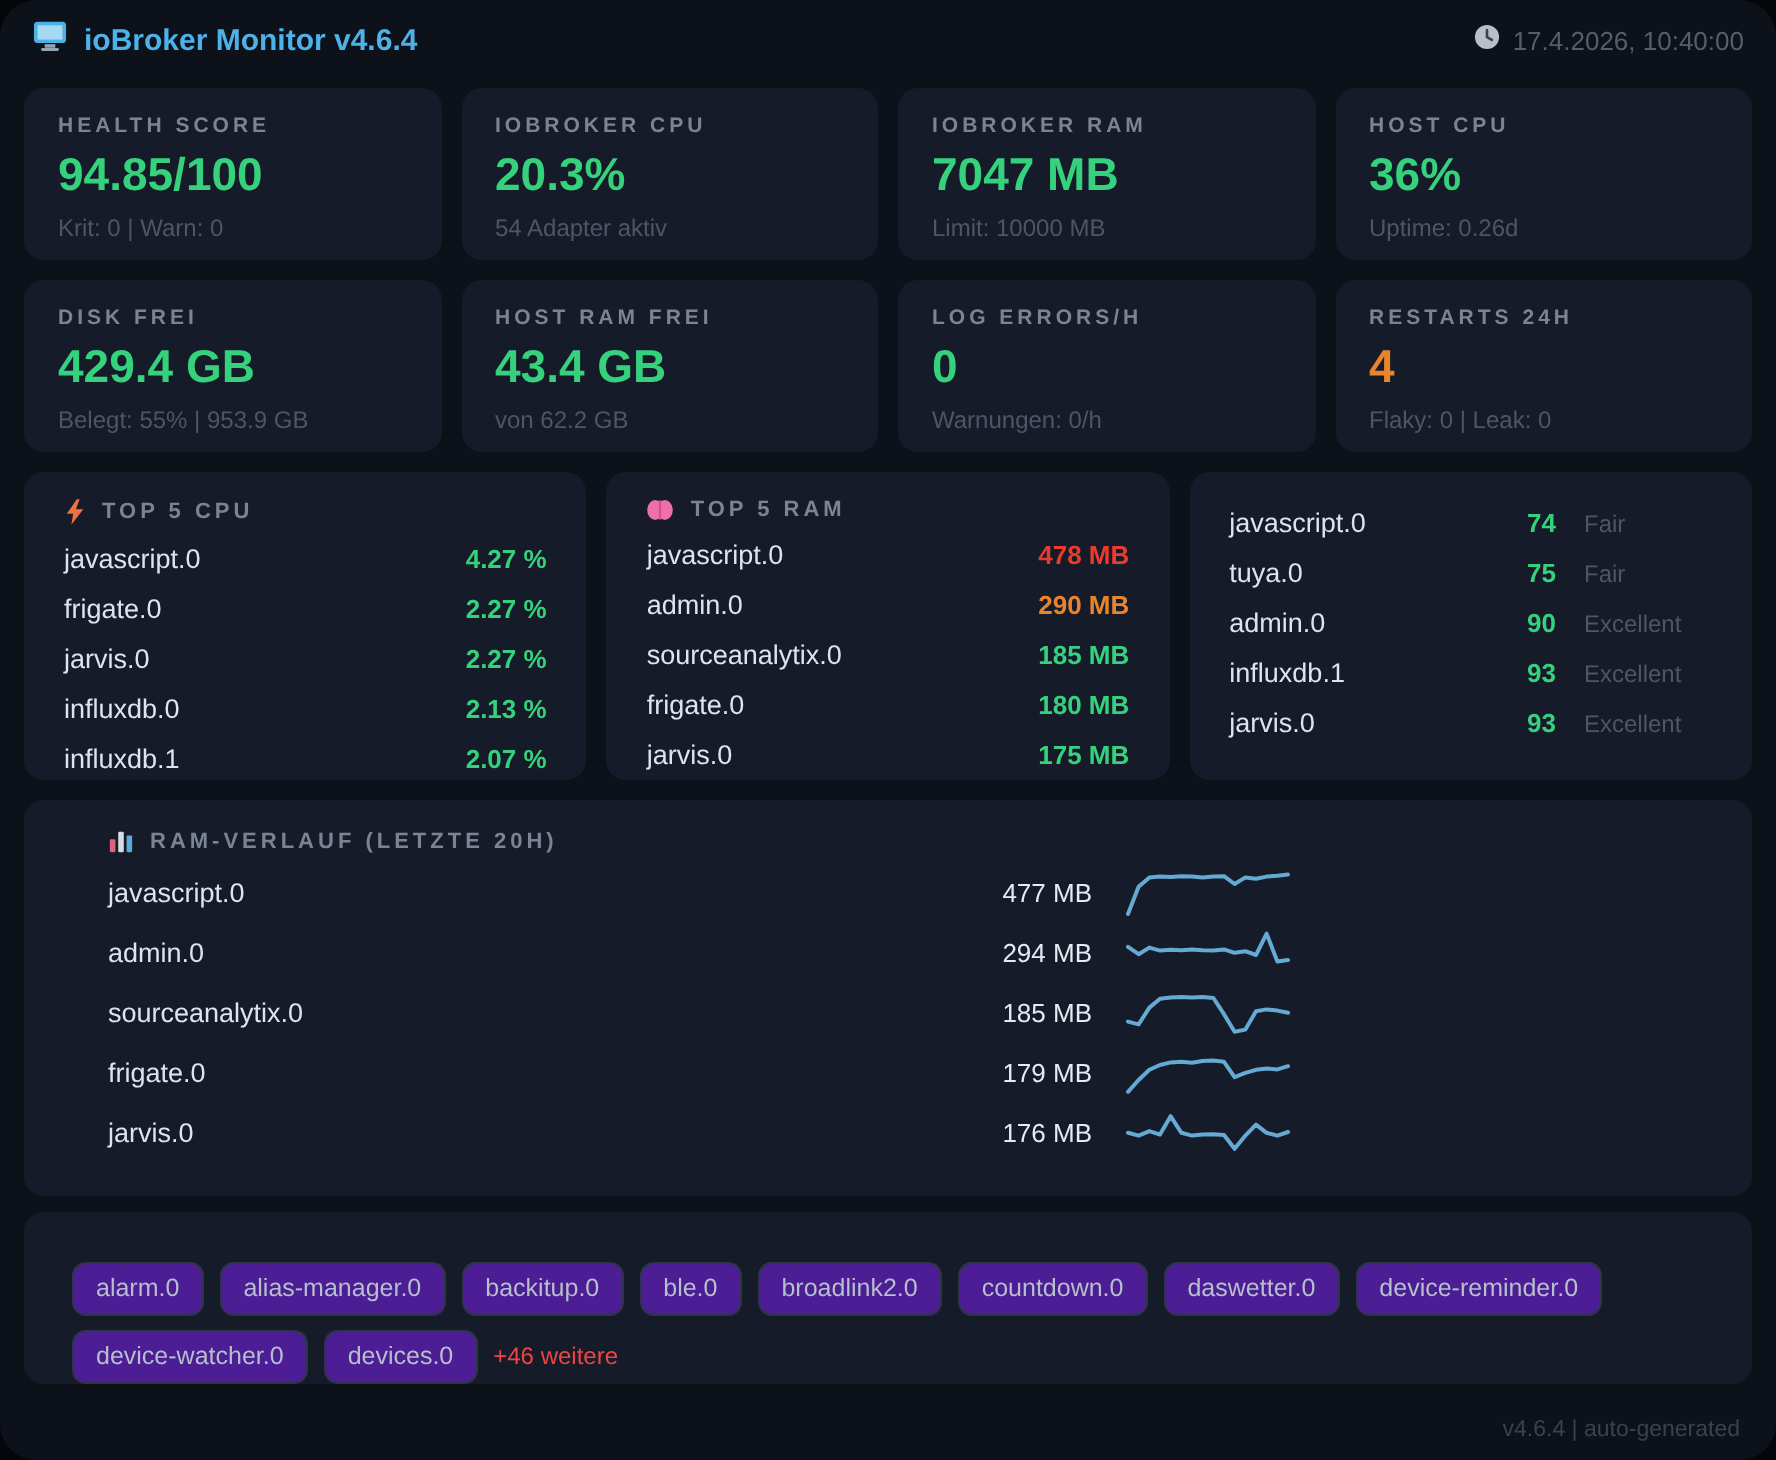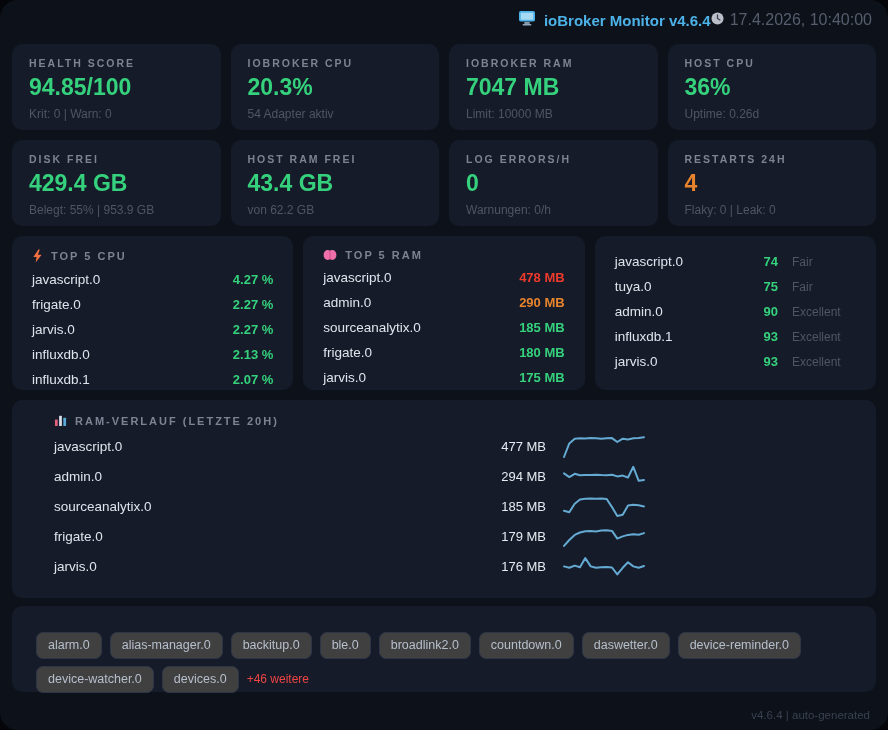--- a/index.html
+++ b/index.html
@@ -4,24 +4,24 @@
 <style>
   * { box-sizing: border-box; }
   html,body { margin:0; padding:0; background:#04060a; }
   body { width:888px; height:730px; overflow:hidden;
          font-family:"Liberation Sans","DejaVu Sans",sans-serif; }
   .page { width:888px; height:730px; background:#0d1119; border-radius:18px;
           display:flex; flex-direction:column; overflow:hidden; }
 
   
   header { height:40px; flex:0 0 40px; display:flex; align-items:center;
-           justify-content:flex-end; padding:0 16px; }
+           justify-content:space-between; padding:0 16px; }
   .title-wrap { display:flex; align-items:center; gap:8px; }
   .app-title { color:#4cb2e8; font-weight:700; font-size:15px; }
-  .time-wrap { display:flex; align-items:center; gap:6px; color:#565e6e; font-size:16px; }
+  .time-wrap { display:flex; align-items:center; gap:6px; color:#565e6e; font-size:13px; }
 
   
   .cards { display:grid; grid-template-columns:repeat(4,1fr); gap:10px; padding:4px 12px 0; }
   .card { background:#151b29; border-radius:10px; height:86px; padding:13px 17px; }
   .card-label { font-size:10.5px; letter-spacing:2px; color:#7c8494; font-weight:600; }
   .card-value { font-size:23px; font-weight:700; margin-top:5px; }
   .card-sub { font-size:12px; color:#4e5665; margin-top:6px; }
 
   .c-green { color:#35d17c; }
   .c-orange { color:#e8842c; }
@@ -45,21 +45,21 @@
   .wide { margin:10px 12px 0; background:#151b29; border-radius:10px; padding:14px 42px 12px; }
   .ram-panel { height:198px; }
   .ram-row { display:flex; align-items:center; height:30px; width:592px; }
   .ram-row .nm { flex:1; font-size:13.5px; color:#dfe4ec; }
   .ram-row .mb { width:72px; text-align:right; color:#e6eaf1; font-size:13px; }
   .ram-row svg.spark { margin-left:16px; flex:0 0 84px; }
 
   
   .dis-panel { margin-top:8px; height:86px; padding:13px 24px 10px; }
   .chips { margin-top:8px; line-height:2.15; }
-  .chip { display:inline-block; background:#404040; border:1px solid #2d3647;
+  .chip { display:inline-block; background:#4c1d95; border:1px solid #2d3647;
           border-radius:7px; padding:3px 11px; font-size:12.5px; color:#b6bfcc;
           margin-right:8px; line-height:1.5;text-align:center; }
   .more { color:#ef4444; font-size:12px; }
 
   footer { flex:1; display:flex; align-items:flex-end; justify-content:flex-end;
            padding:16px 18px 9px; font-size:11.5px; color:#3a4150; }
 </style>
 </head>
 <body>
 

